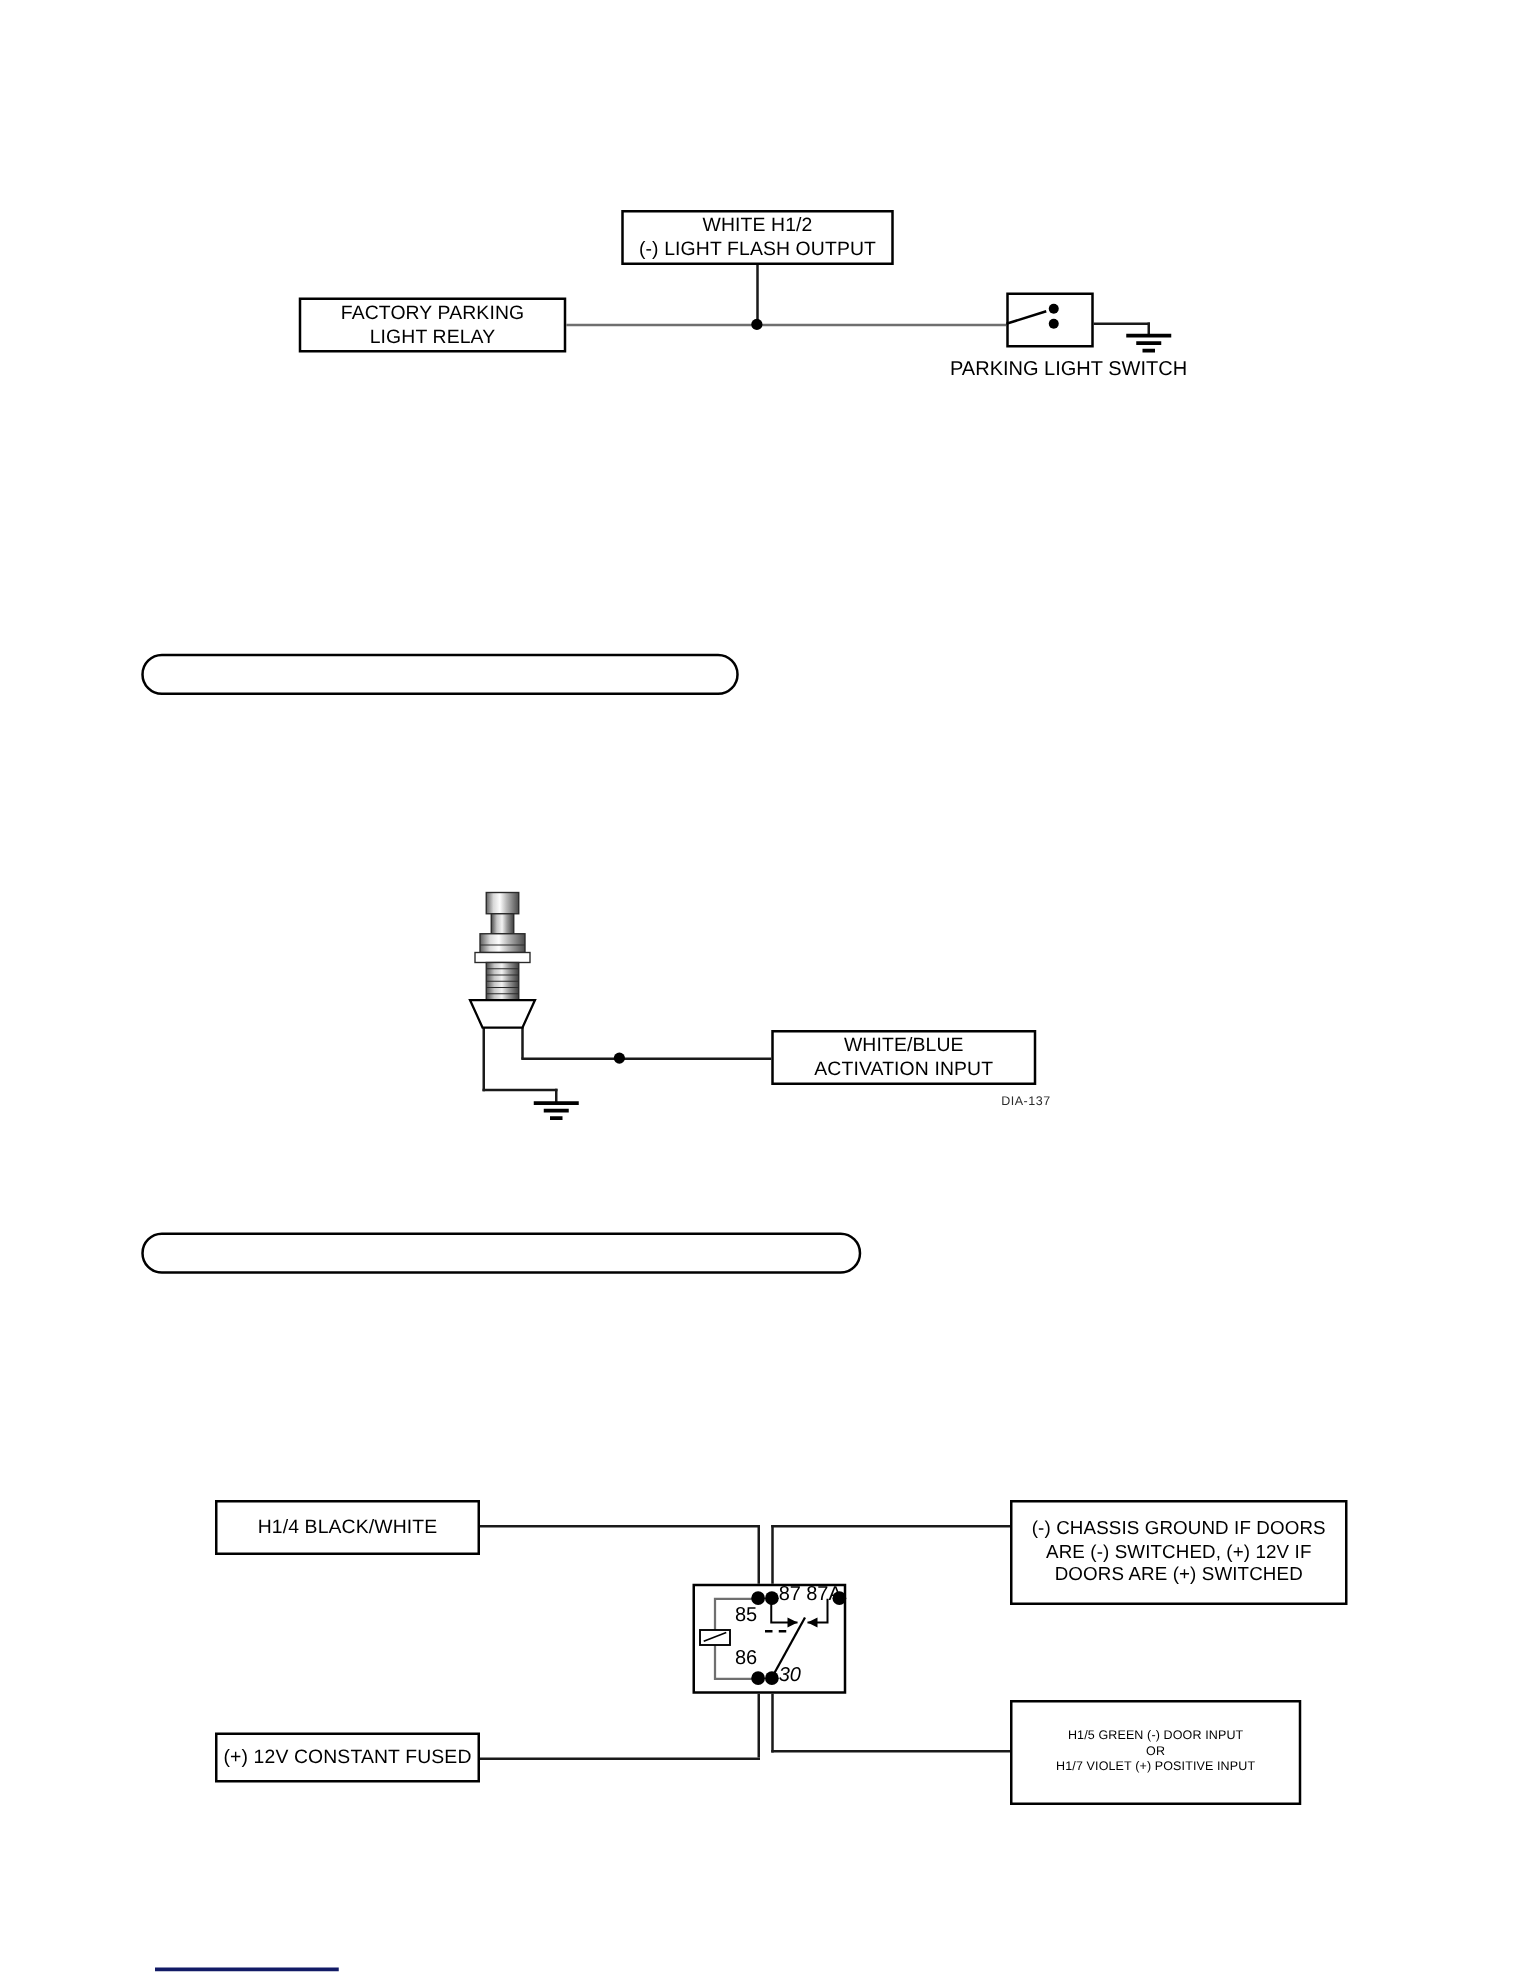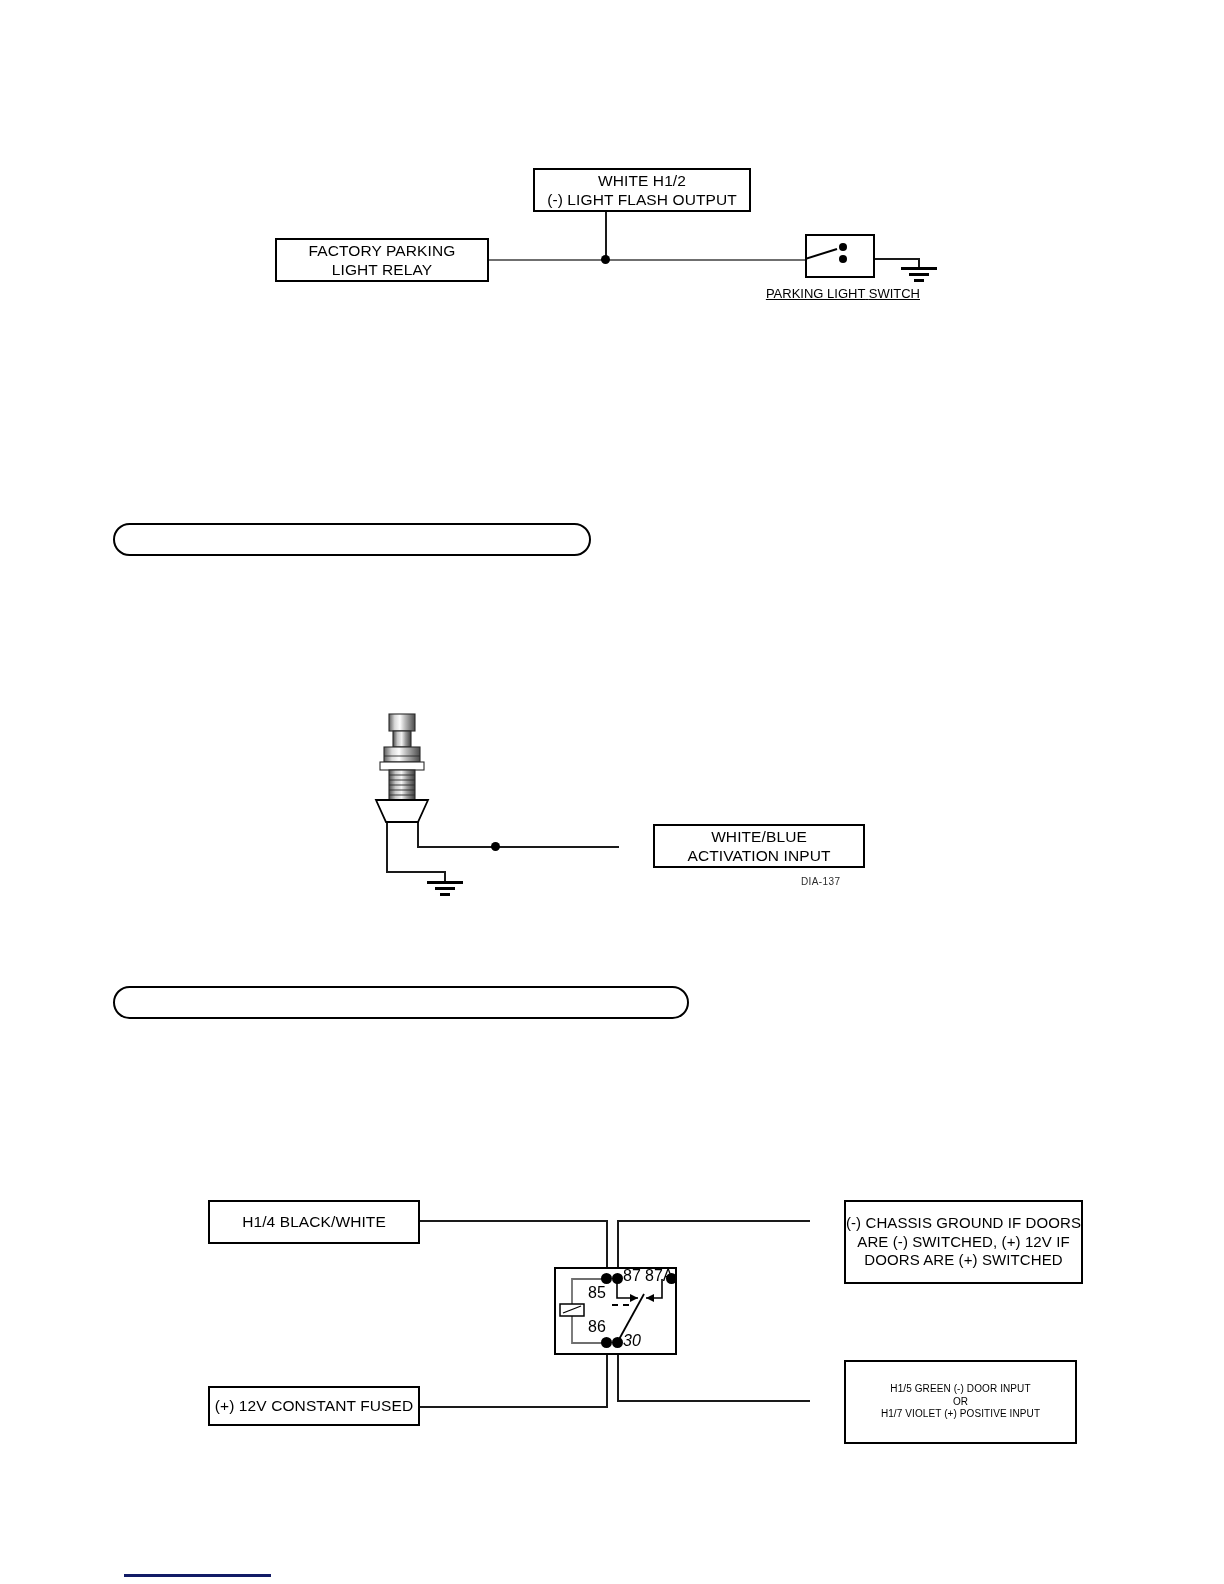--- a/index.html
+++ b/index.html
@@ -29,33 +29,31 @@
     display: flex;
     flex-direction: column;
     align-items: center;
     justify-content: center;
     text-align: center;
     font-size: 15.5px;
     line-height: 1.25;
     letter-spacing: 0.1px;
     color: #000000;
     z-index: 6;
-    margin-left: 36px;
   }
   .label-box .ln { display: block; white-space: nowrap; }
 
   .free-text {
     position: absolute;
     text-align: right;
-    font-size: 13px;
+    font-size: 16px;
     line-height: 1.25;
     color: #000000;
     white-space: nowrap;
     z-index: 6;
-    text-decoration: underline;
   }
 
   .wire-h {
     position: absolute;
     height: 0;
     border-top: 2px solid #1a1a1a;
     z-index: 2;
   }
   .wire-v {
     position: absolute;
@@ -259,21 +257,21 @@
   <div class="pill" style="left:113px; top:986px; width:576px; height:33px;">
     
   </div>
 
   <div>
 
     <div class="label-box" style="left:172px; top:1200px; width:212px; height:44px;">
       <span class="ln">H1/4 BLACK/WHITE</span>
     </div>
 
-    <div class="label-box" style="left:808px; top:1200px; width:239px; height:84px; font-size:15px;">
+    <div class="label-box" style="left:808px; top:1200px; width:270px; height:84px; font-size:15px;">
       <span class="ln">(-) CHASSIS GROUND IF DOORS</span>
       <span class="ln">ARE (-) SWITCHED, (+) 12V IF</span>
       <span class="ln">DOORS ARE (+) SWITCHED</span>
     </div>
 
     <div class="label-box" style="left:172px; top:1386px; width:212px; height:40px;">
       <span class="ln">(+) 12V CONSTANT FUSED</span>
     </div>
 
     <div class="label-box" style="left:808px; top:1360px; width:233px; height:84px; font-size:10px;">

